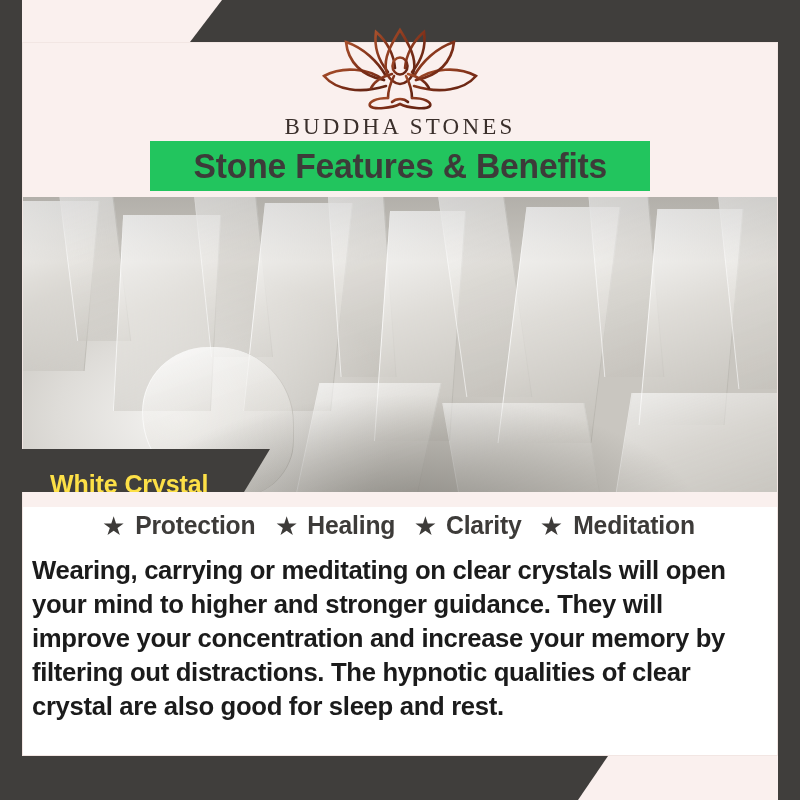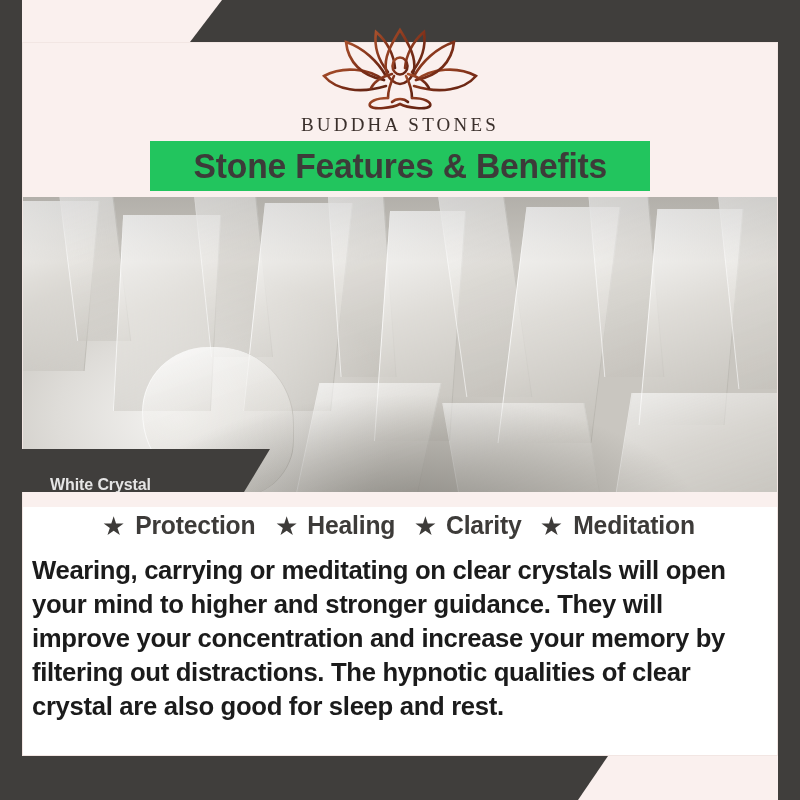--- a/index.html
+++ b/index.html
@@ -77,21 +77,21 @@
   }
   .lotus {
     display: block;
     margin: 0 auto;
     width: 168px;
     height: 86px;
   }
   .brand-name {
     margin-top: 4px;
     font-family: "Liberation Serif", serif;
-    font-size: 19px;
+    font-size: 23px;
     font-weight: 400;
     letter-spacing: 3.2px;
     color: #3a2f2b;
     text-align: center;
   }
 
   
   .title-band {
     position: absolute;
     top: 141px; left: 150px;
@@ -147,23 +147,23 @@
     height: 43px;
     width: 248px;
     background: #403e3c;
     clip-path: polygon(0 0, 248px 0, 222px 43px, 0 43px);
     display: flex;
     align-items: center;
     z-index: 10;
   }
   .stone-label-text {
     font-family: "Liberation Sans", sans-serif;
-    font-size: 16px;
+    font-size: 25px;
     font-weight: bold;
-    color: #e5e5e5;
+    color: #fde047;
     padding-left: 28px;
     letter-spacing: -0.1px;
     white-space: nowrap;
     margin-top: 28px;
   }
 
   
   .content {
     position: absolute;
     top: 492px; left: 22px;

